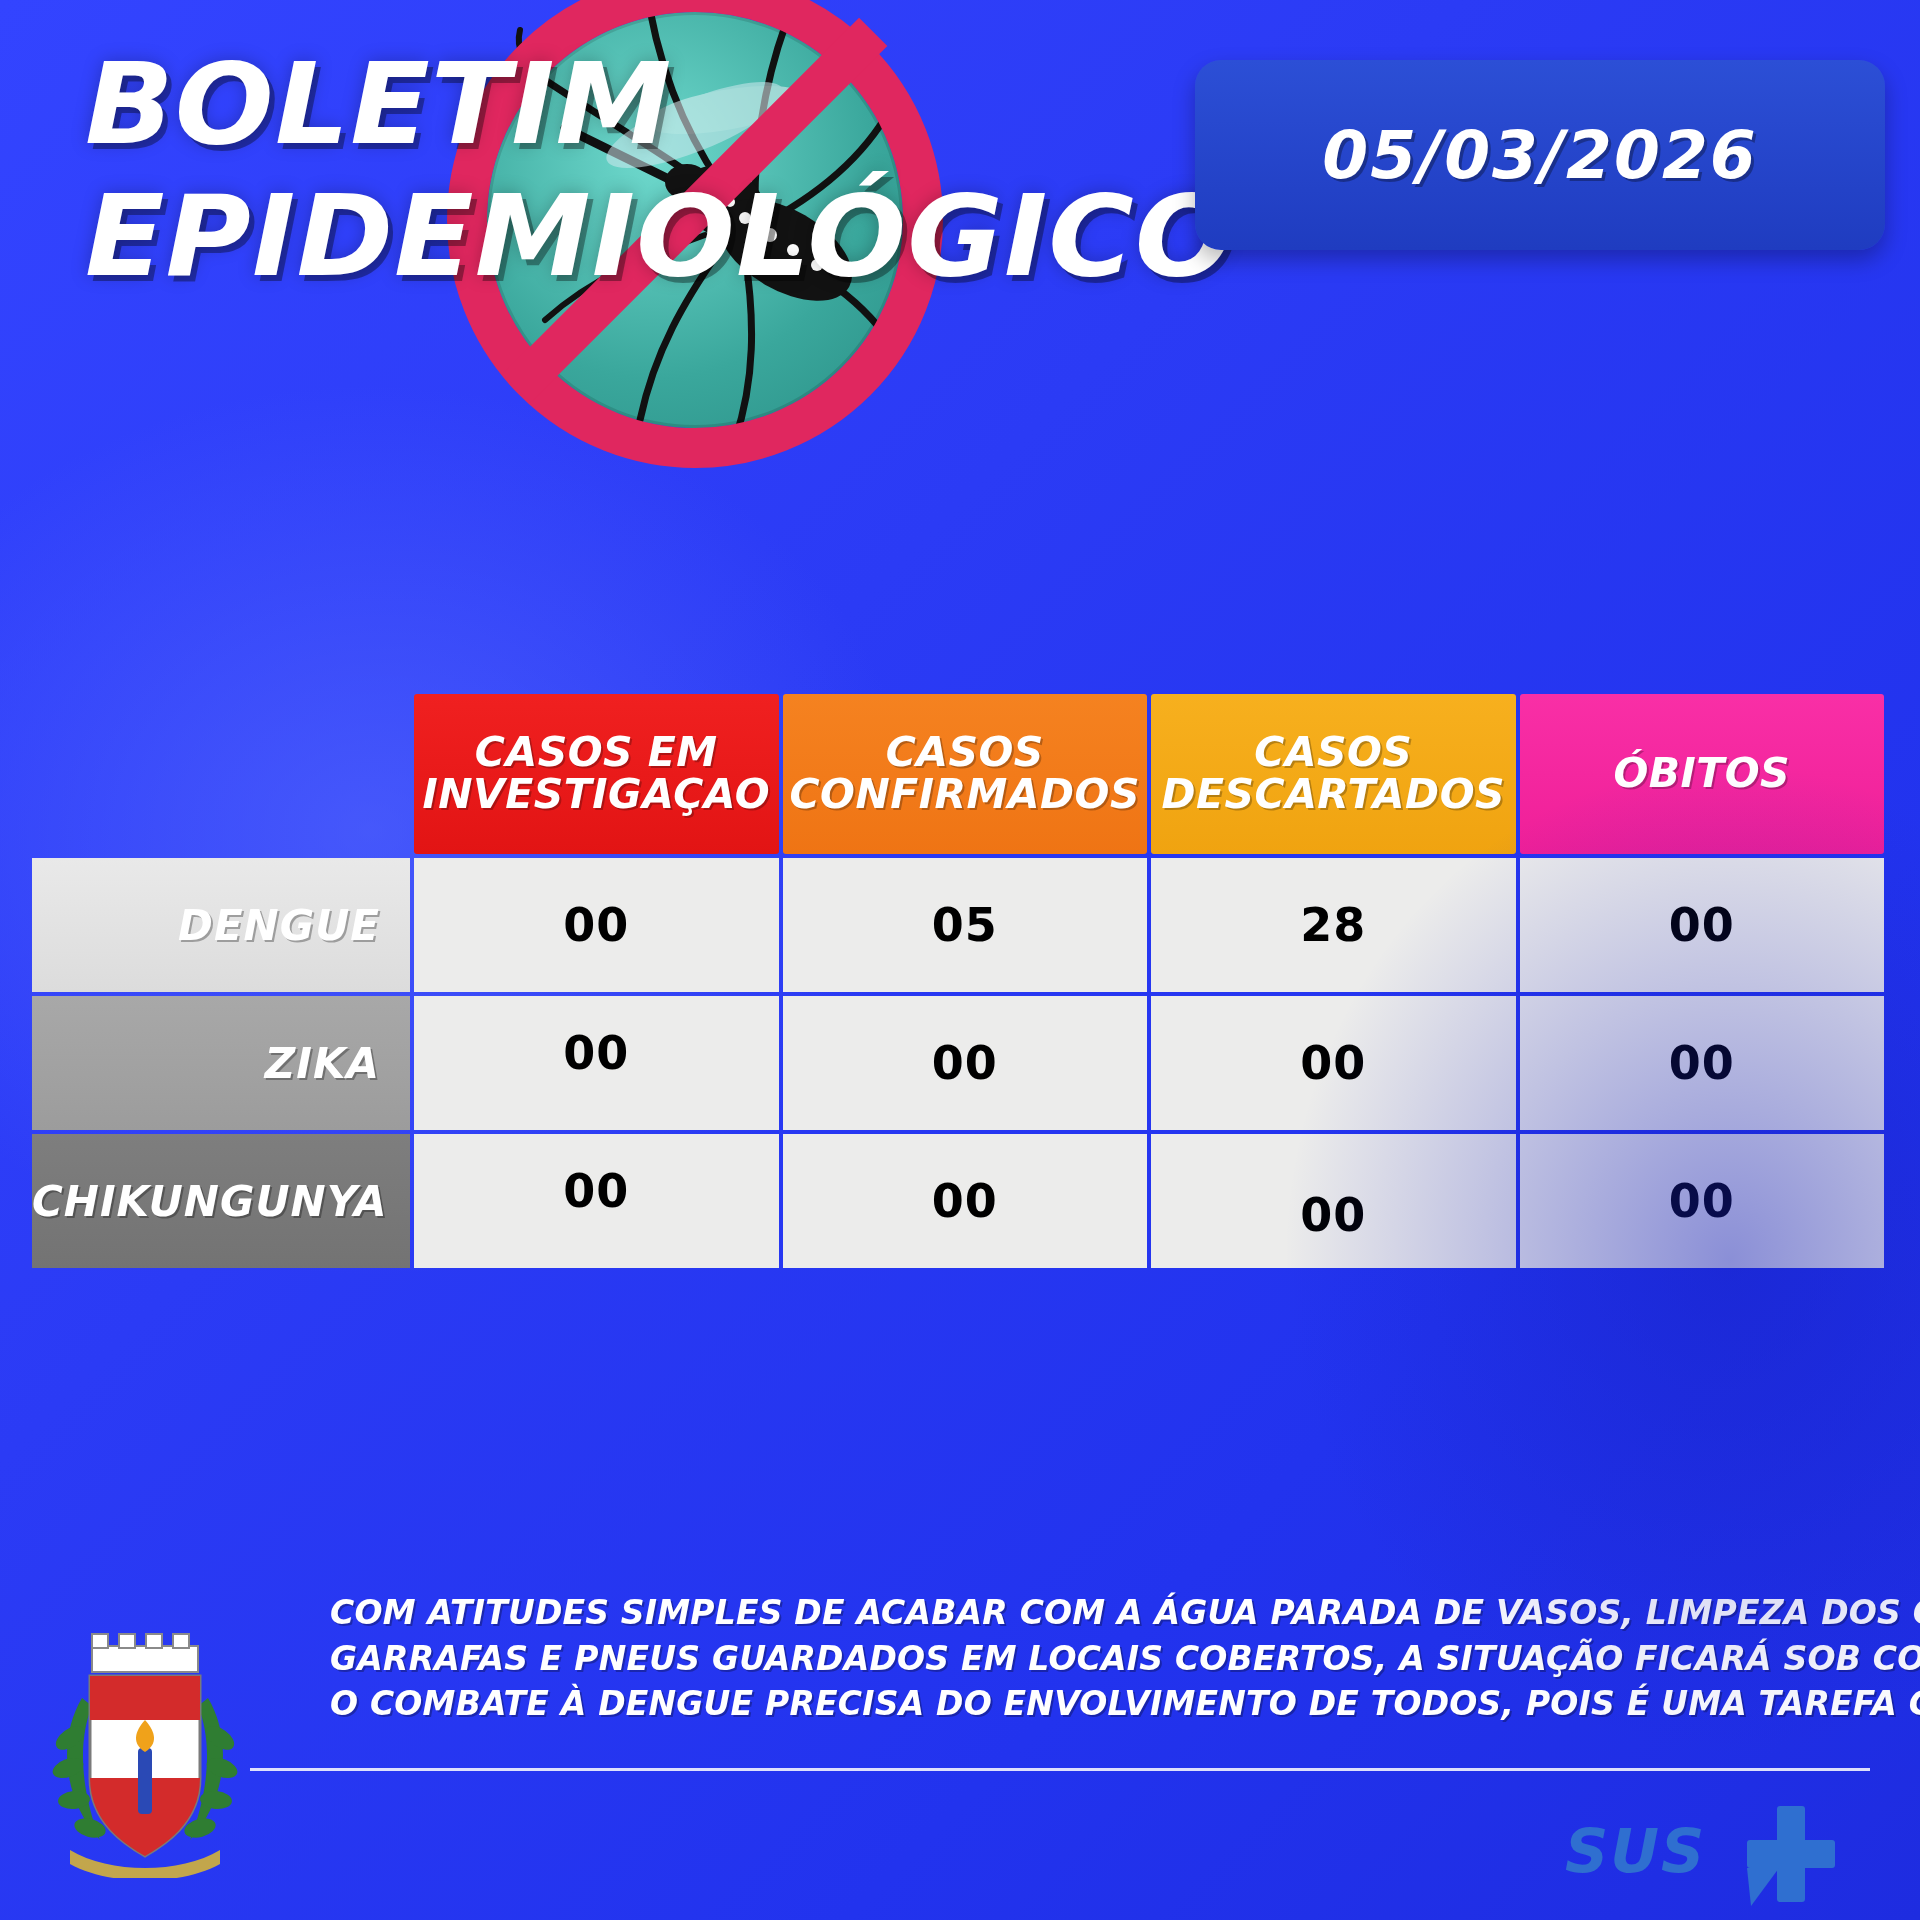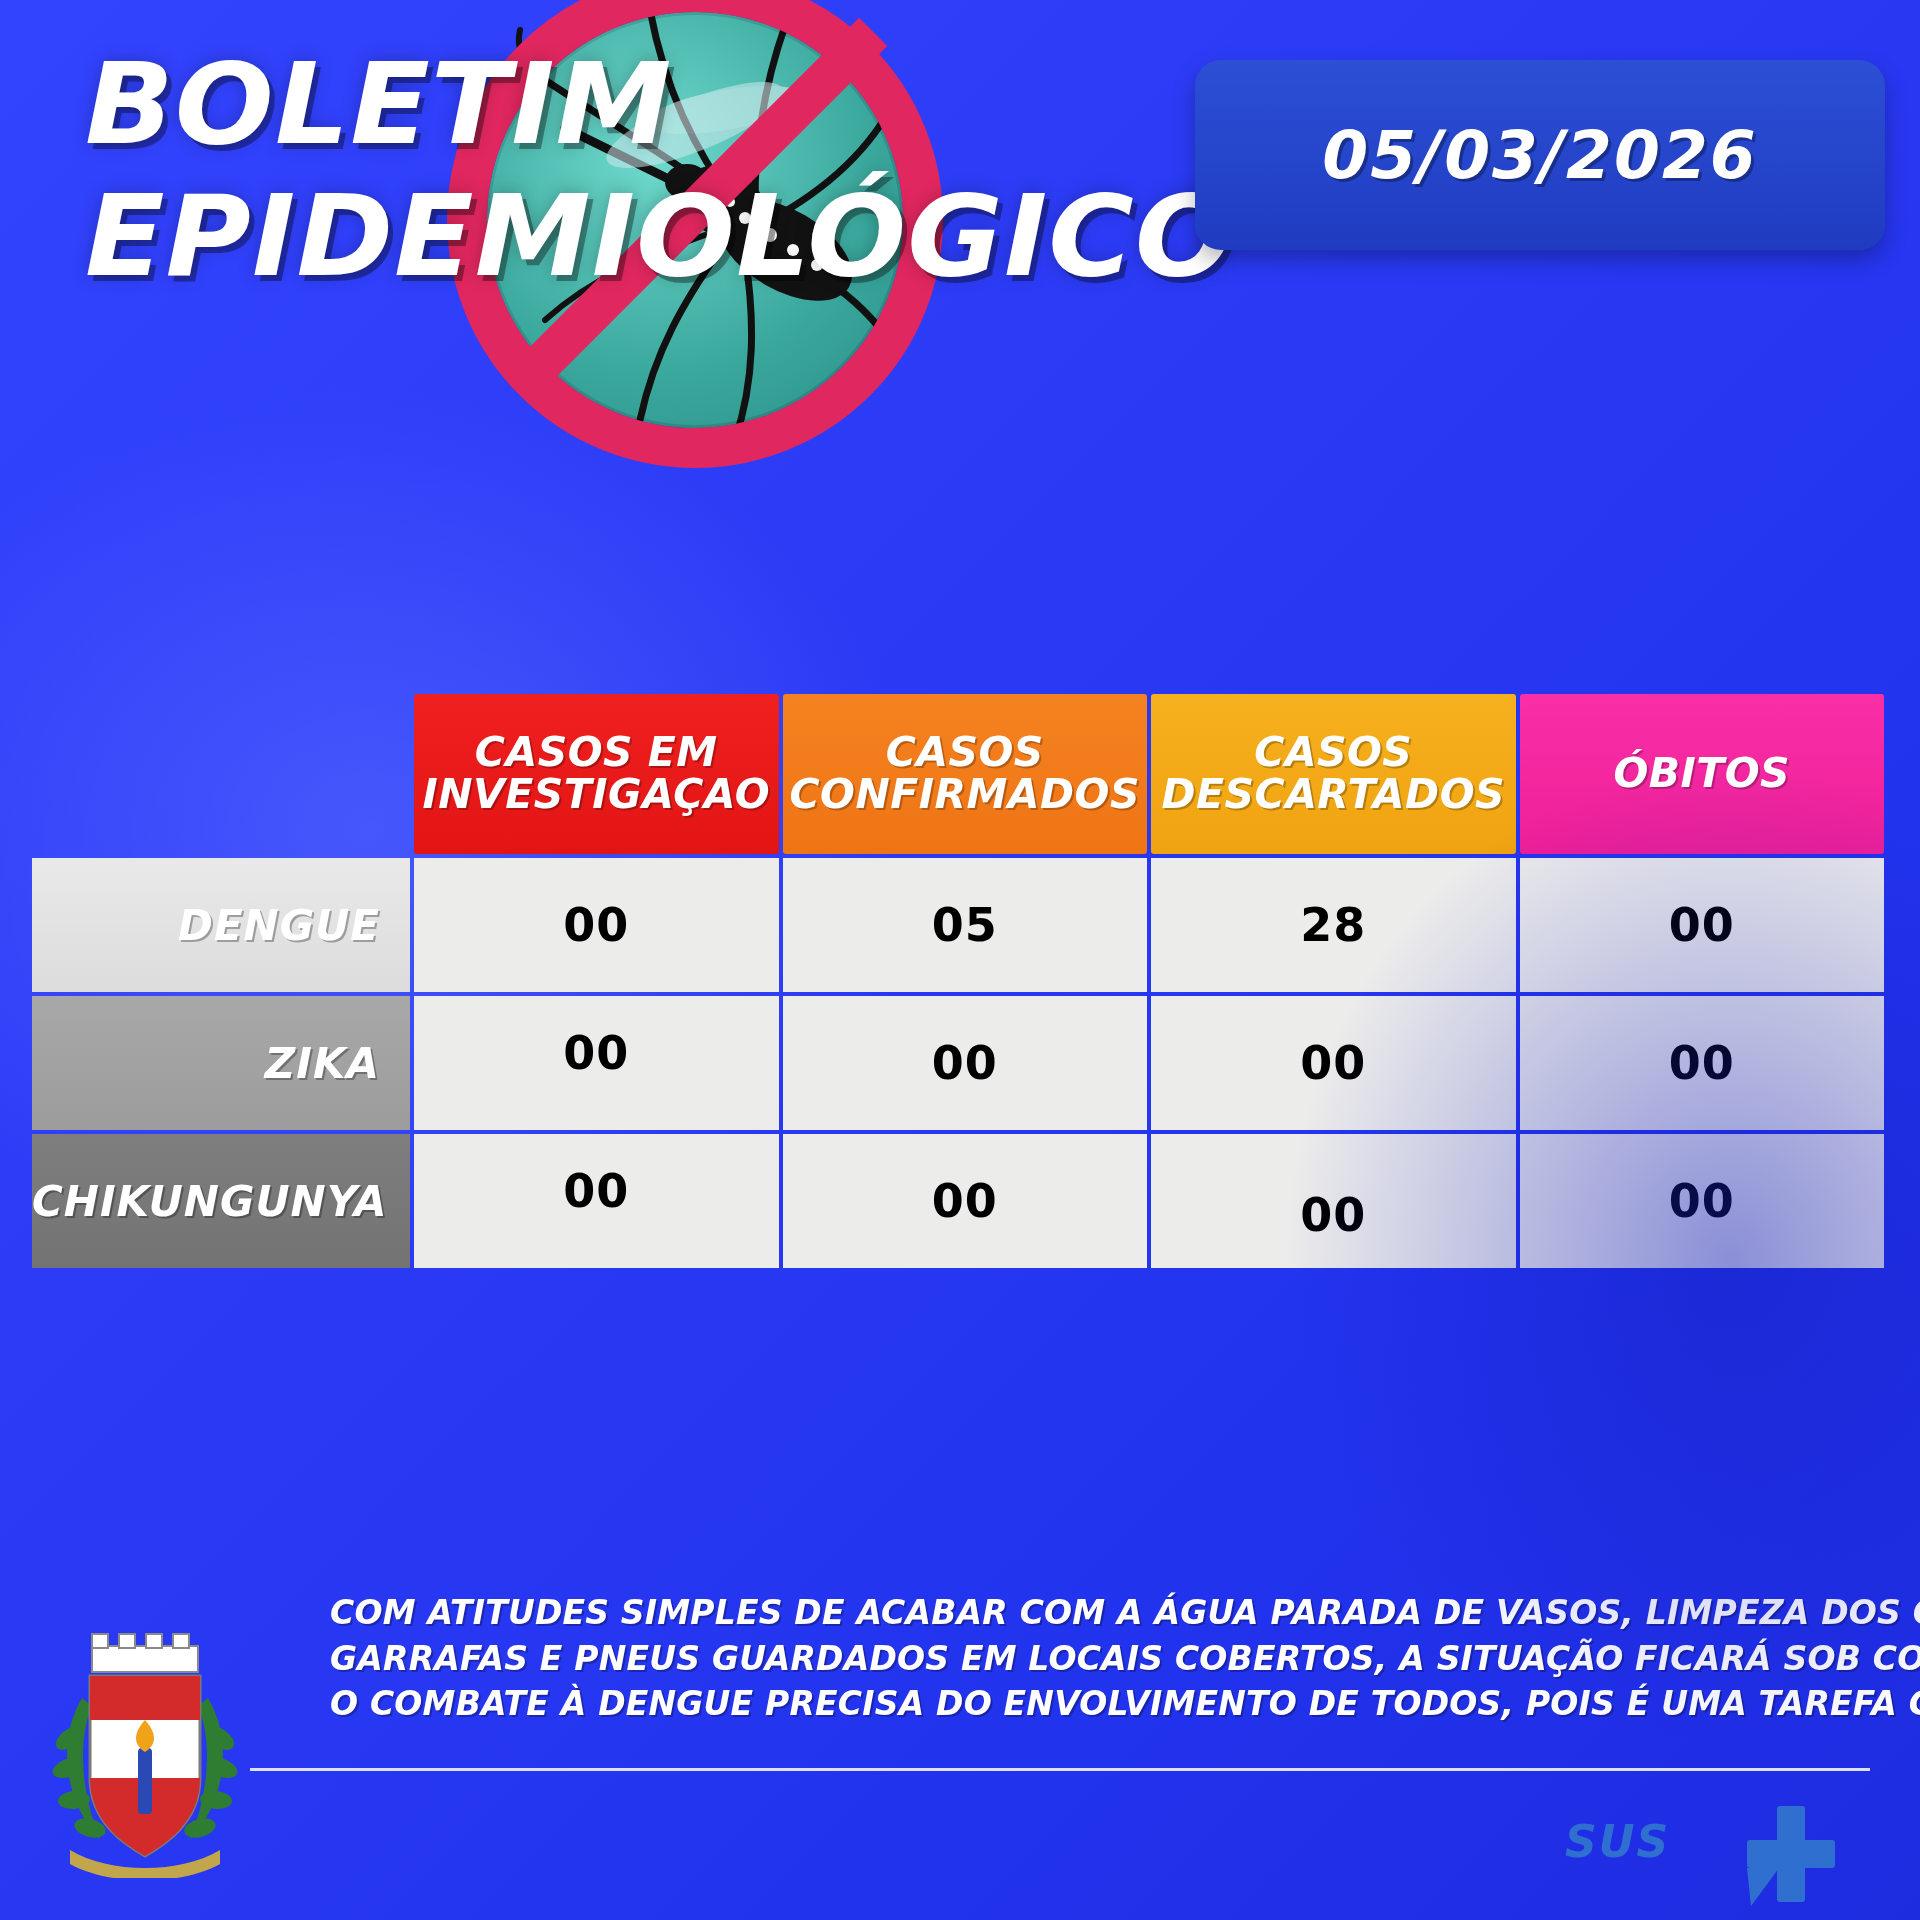--- a/index.html
+++ b/index.html
@@ -244,21 +244,21 @@
     position: absolute;
     right: 55px; top: 1800px;
     width: 300px; height: 110px;
   }
   .sus-text {
     position: absolute;
     left: 0; top: 16px;
     font-family: "DejaVu Sans", sans-serif;
     font-weight: 700;
     font-style: italic;
-    font-size: 44px;
+    font-size: 60px;
     color: #2f6fd0;
     letter-spacing: 2px;
   }
 </style>
 </head>
 <body>
 
 <div id="poster">
 
   <div class="header">

